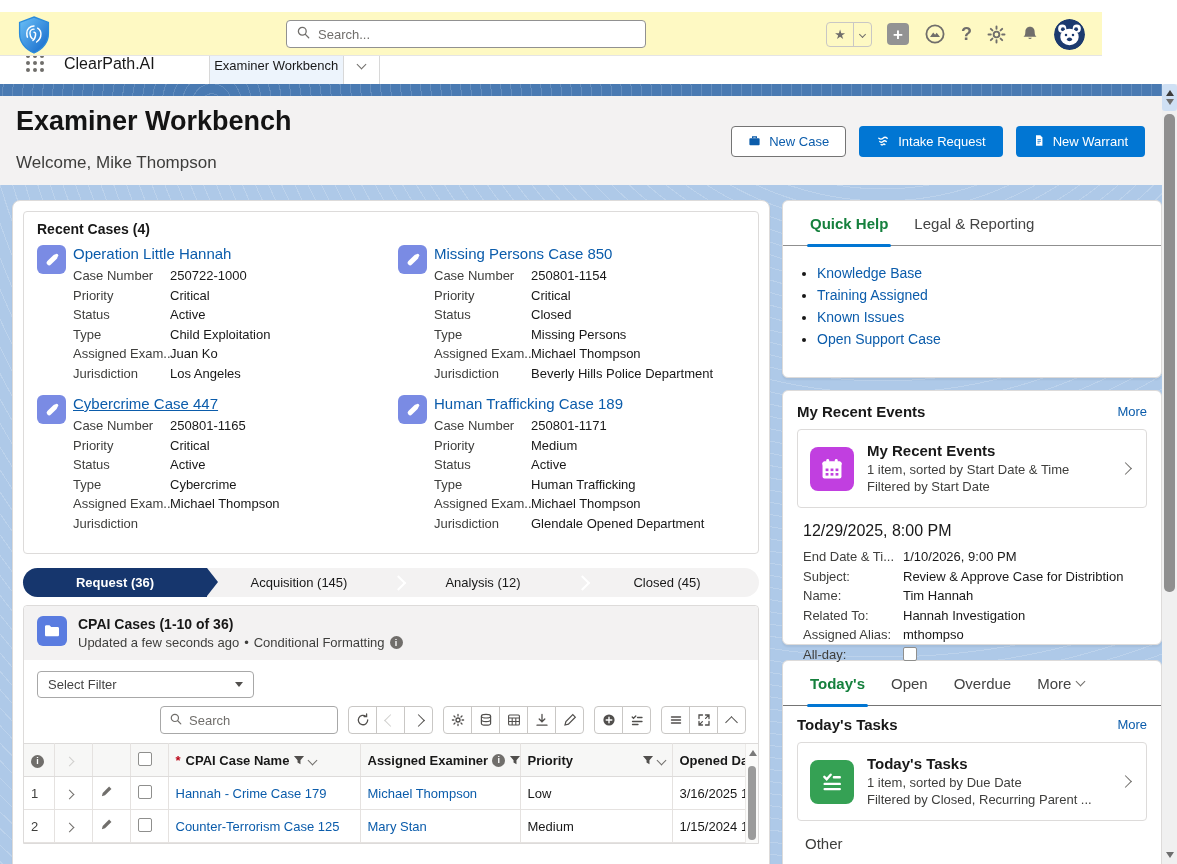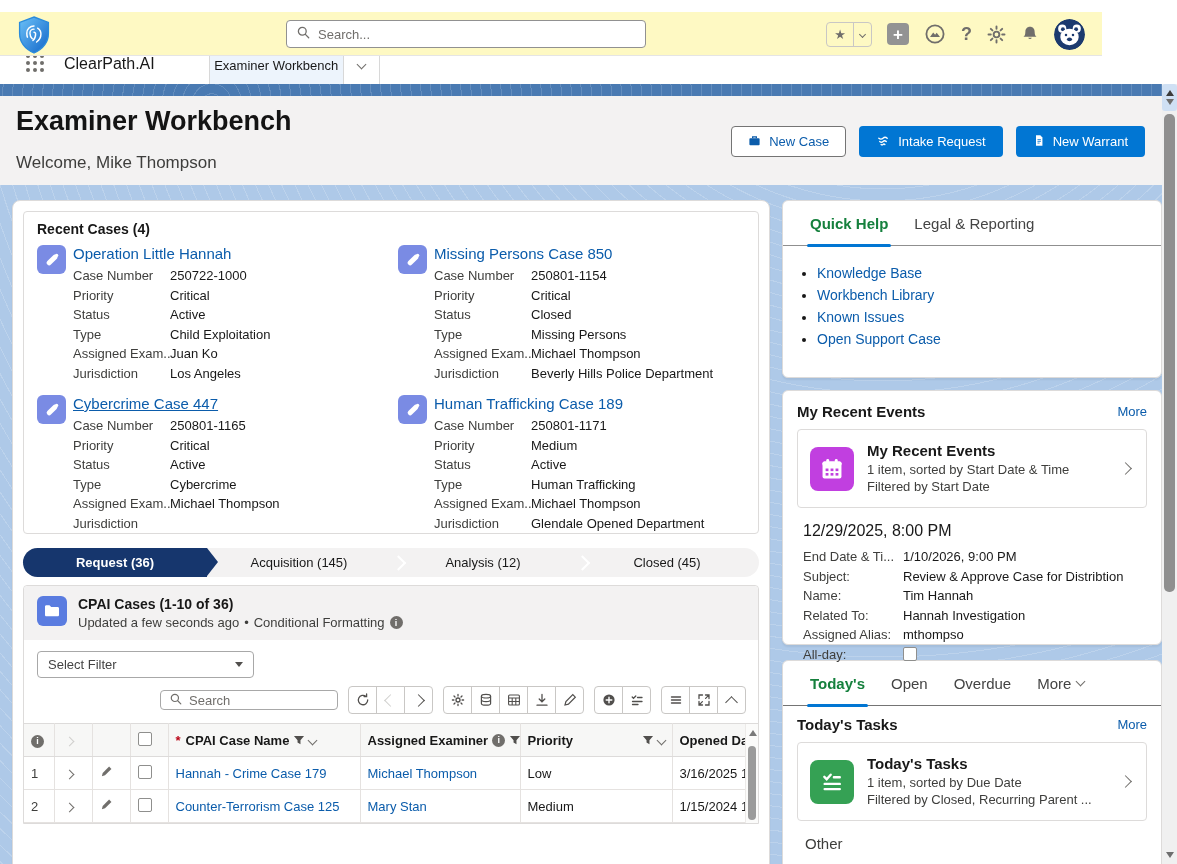--- a/index.html
+++ b/index.html
@@ -55,21 +55,21 @@
   .card{background:#fff;border:1px solid #dddbda;border-radius:6px;box-shadow:0 2px 2px rgba(0,0,0,.06)}
   .leftcard{position:absolute;left:12px;top:15px;width:758px;bottom:-10px;border-radius:8px 8px 0 0}
 
   
   .mtabs{display:flex;height:46px;align-items:stretch;border-bottom:1px solid #d8d8d8;padding-left:8px}
   .mtab{display:flex;align-items:center;padding:0 15px;font-size:14px;color:#444;cursor:pointer;position:relative}
   .mtab.active{font-weight:700;color:#181818}
   .mtab.active::after{content:'';position:absolute;left:10px;right:10px;bottom:-1px;height:3px;background:#0176d3;border-radius:2px}
 
   
-  .recentbox{margin:10px 10px 0;border:1px solid #dddbda;border-radius:4px;padding:9px 13px 0}
+  .recentbox{margin:10px 10px 0;border:1px solid #dddbda;border-radius:4px;padding:9px 13px 20px}
   .rc-title{font-size:14px;font-weight:700;margin-bottom:8px}
   .rc-grid{display:grid;grid-template-columns:1fr 1fr;column-gap:14px;row-gap:12px}
   .tile{display:flex;gap:7px}
   .tile-icon{width:29px;height:29px;border-radius:6px;background:#7a8be4;flex:none;display:flex;align-items:center;justify-content:center}
   .tile-name{font-size:15px;margin-bottom:4px;display:inline-block}
   .tile-name.hovered{text-decoration:underline}
   .frow{display:flex;font-size:13px;line-height:19.5px}
   .flabel{width:97px;flex:none;color:#3e3e3c;white-space:nowrap;overflow:hidden}
   .fval{color:#181818}
 
@@ -84,21 +84,21 @@
   .listbox{margin:8px 10px 0;border:1px solid #dddbda;border-radius:4px 4px 0 0;position:relative}
   .listhead{background:#f3f2f2;padding:10px 13px;display:flex;gap:11px;align-items:flex-start;border-radius:4px 4px 0 0}
   .foldicon{width:30px;height:30px;border-radius:6px;background:#5a7ce0;flex:none;display:flex;align-items:center;justify-content:center}
   .lh-title{font-size:14px;font-weight:700;line-height:17px}
   .lh-sub{font-size:13px;color:#3e3e3c;display:flex;align-items:center;gap:5px;margin-top:2px}
   .infodot{width:13px;height:13px;border-radius:50%;background:#706e6b;color:#fff;font-size:9px;font-weight:700;display:inline-flex;align-items:center;justify-content:center;font-style:normal;flex:none}
   .filterrow{padding:11px 13px 0;background:#fff}
   .selfilter{width:217px;height:27px;border:1px solid #a8a8a8;border-radius:4px;display:flex;align-items:center;padding:0 10px;color:#444;cursor:pointer;background:#fff}
   .selfilter .tri{margin-left:auto;width:0;height:0;border-left:4.5px solid transparent;border-right:4.5px solid transparent;border-top:5.5px solid #514f4d}
   .toolrow{padding:8px 12px 9px;background:#fff;display:flex;align-items:center}
-  .tsearch{width:196px;height:20px;border:1px solid #a8a8a8;border-radius:4px;display:flex;align-items:center;gap:7px;padding:0 9px;margin-left:124px;background:#fff}
+  .tsearch{width:196px;height:28px;border:1px solid #a8a8a8;border-radius:4px;display:flex;align-items:center;gap:7px;padding:0 9px;margin-left:124px;background:#fff}
   .tsearch input{border:none;outline:none;flex:1;width:80px;font-size:13px;font-family:inherit;color:#181818;background:transparent}
   .tsearch input::placeholder{color:#706e6b}
   .bgroup{display:flex;margin-left:10px}
   .bgroup:first-of-type{margin-left:auto}
   .ibtn{width:29px;height:28px;background:#fff;border:1px solid #c9c7c5;display:flex;align-items:center;justify-content:center;cursor:pointer;margin-left:-1px}
   .bgroup .ibtn:first-child{border-radius:4px 0 0 4px;margin-left:0}
   .bgroup .ibtn:last-child{border-radius:0 4px 4px 0}
 
   
   table{width:100%;border-collapse:collapse;table-layout:fixed;font-size:13px;background:#fff}
@@ -672,21 +672,21 @@
 
   <div class="rightcol">
 
     <div class="card" style="height:178px">
       <div class="rtabs" style="border-bottom:1px solid #8f8f8f">
         <div class="rtab active">Quick Help</div>
         <div class="rtab">Legal &amp; Reporting</div>
       </div>
       <ul class="qh-links">
         <li><a class="lnk">Knowledge Base</a></li>
-        <li><a class="lnk">Workbench Library</a></li>
+        <li><a class="lnk">Training Assigned</a></li>
         <li><a class="lnk">Known Issues</a></li>
         <li><a class="lnk">Open Support Case</a></li>
       </ul>
     </div>
 
     <div class="gap12"></div>
 
     <div class="card panel" style="height:255px">
       <div class="panelhead">
         <span class="pt">My Recent Events</span>

